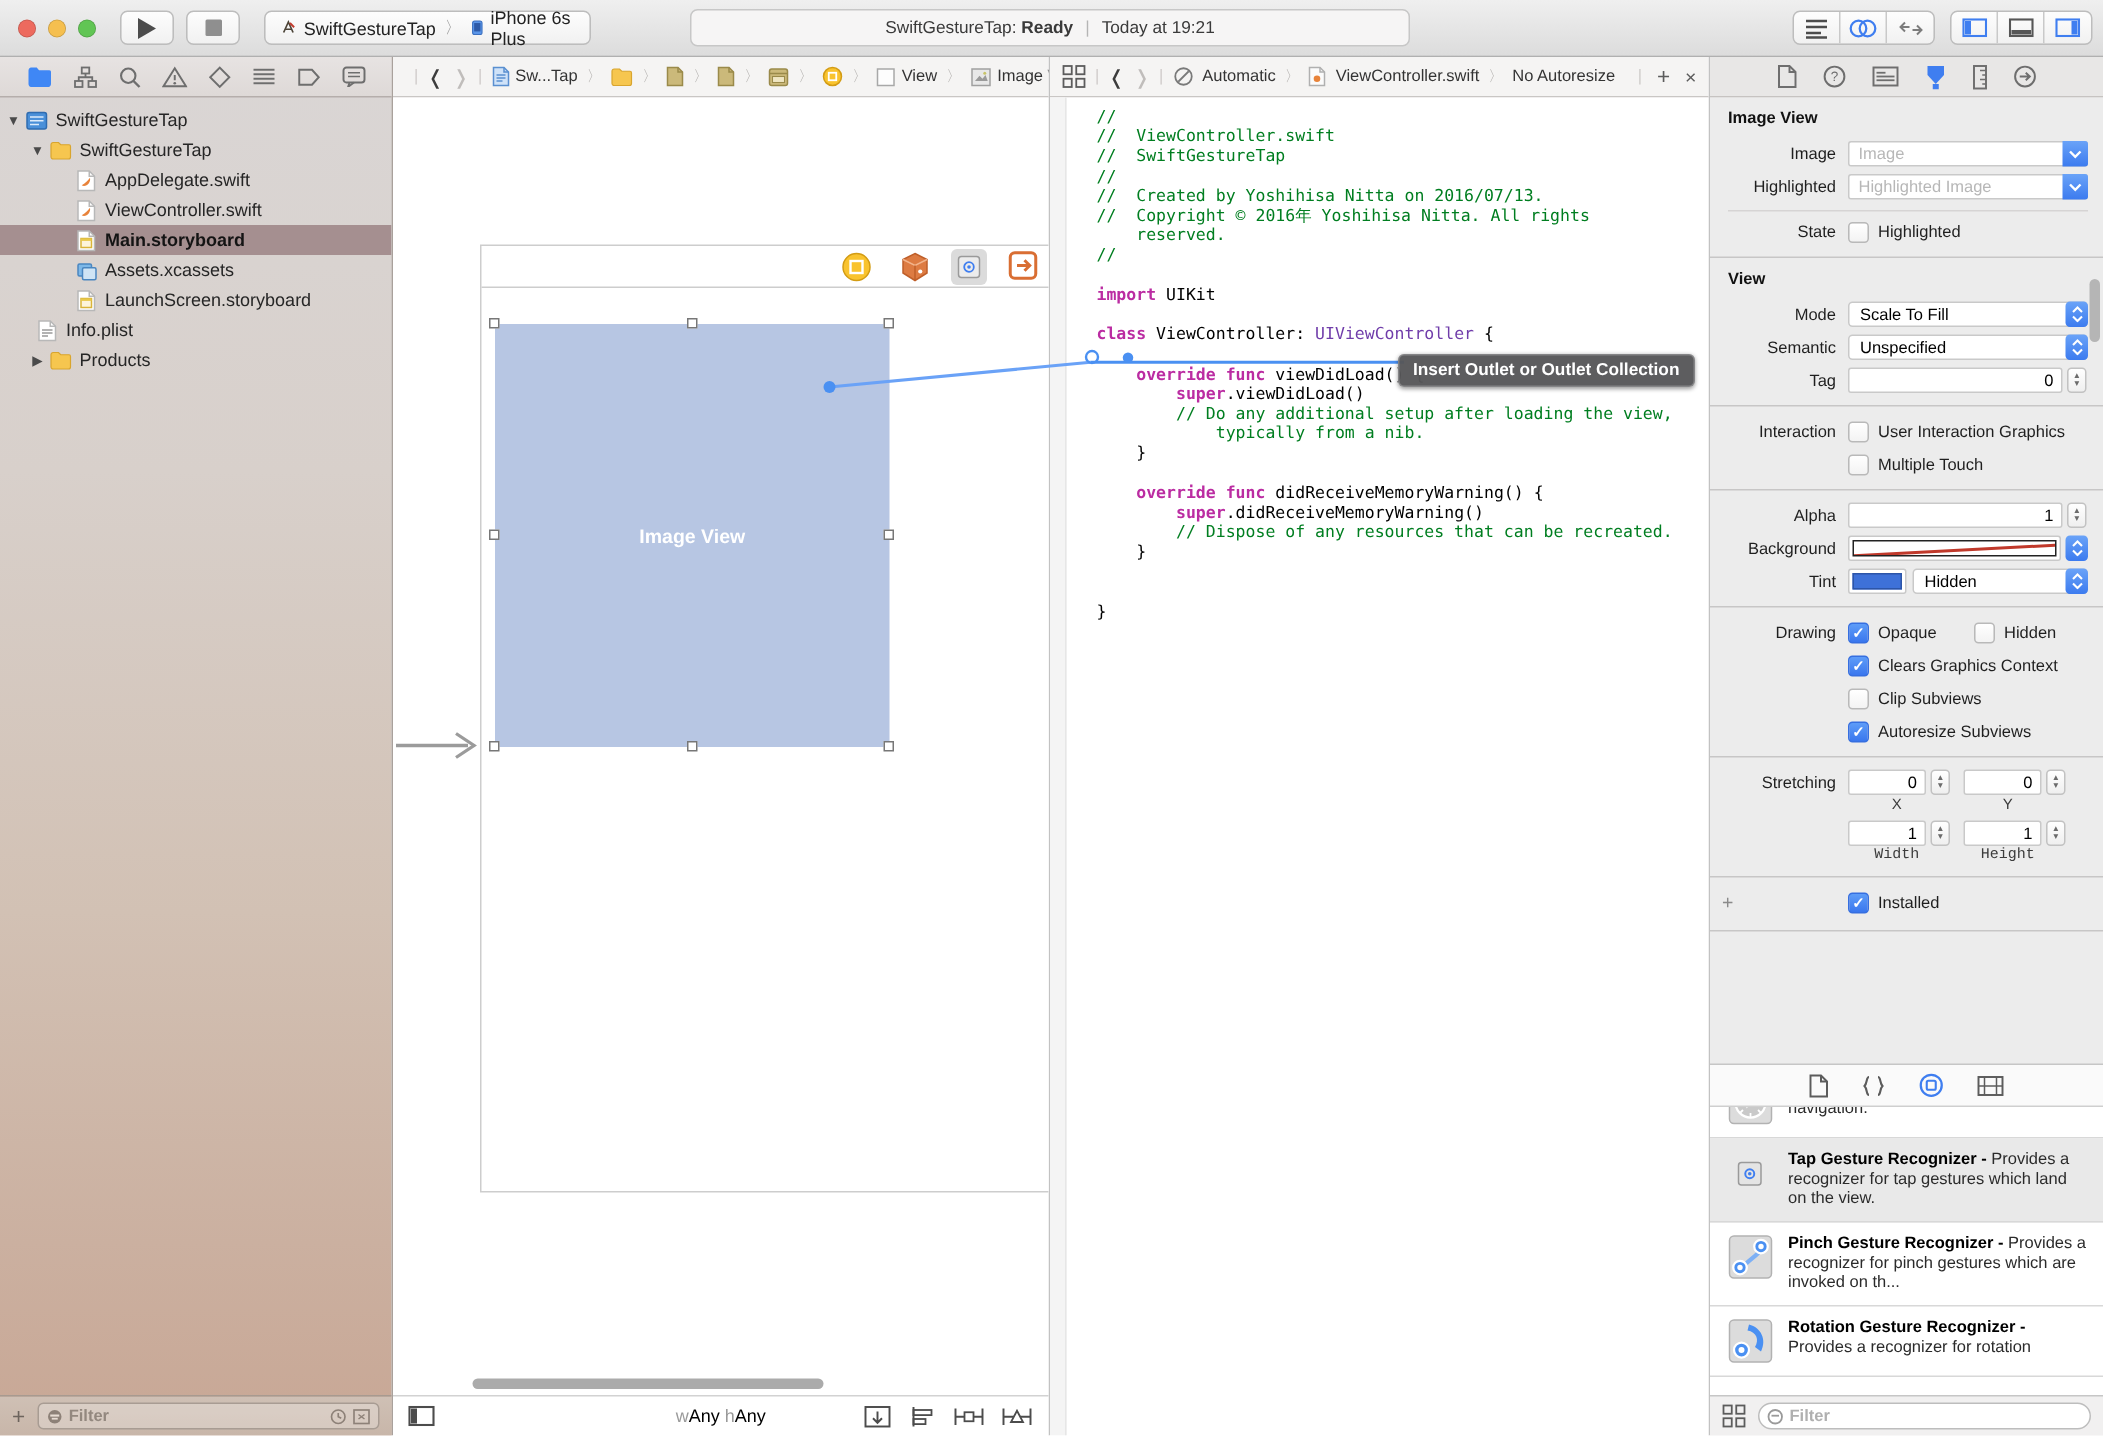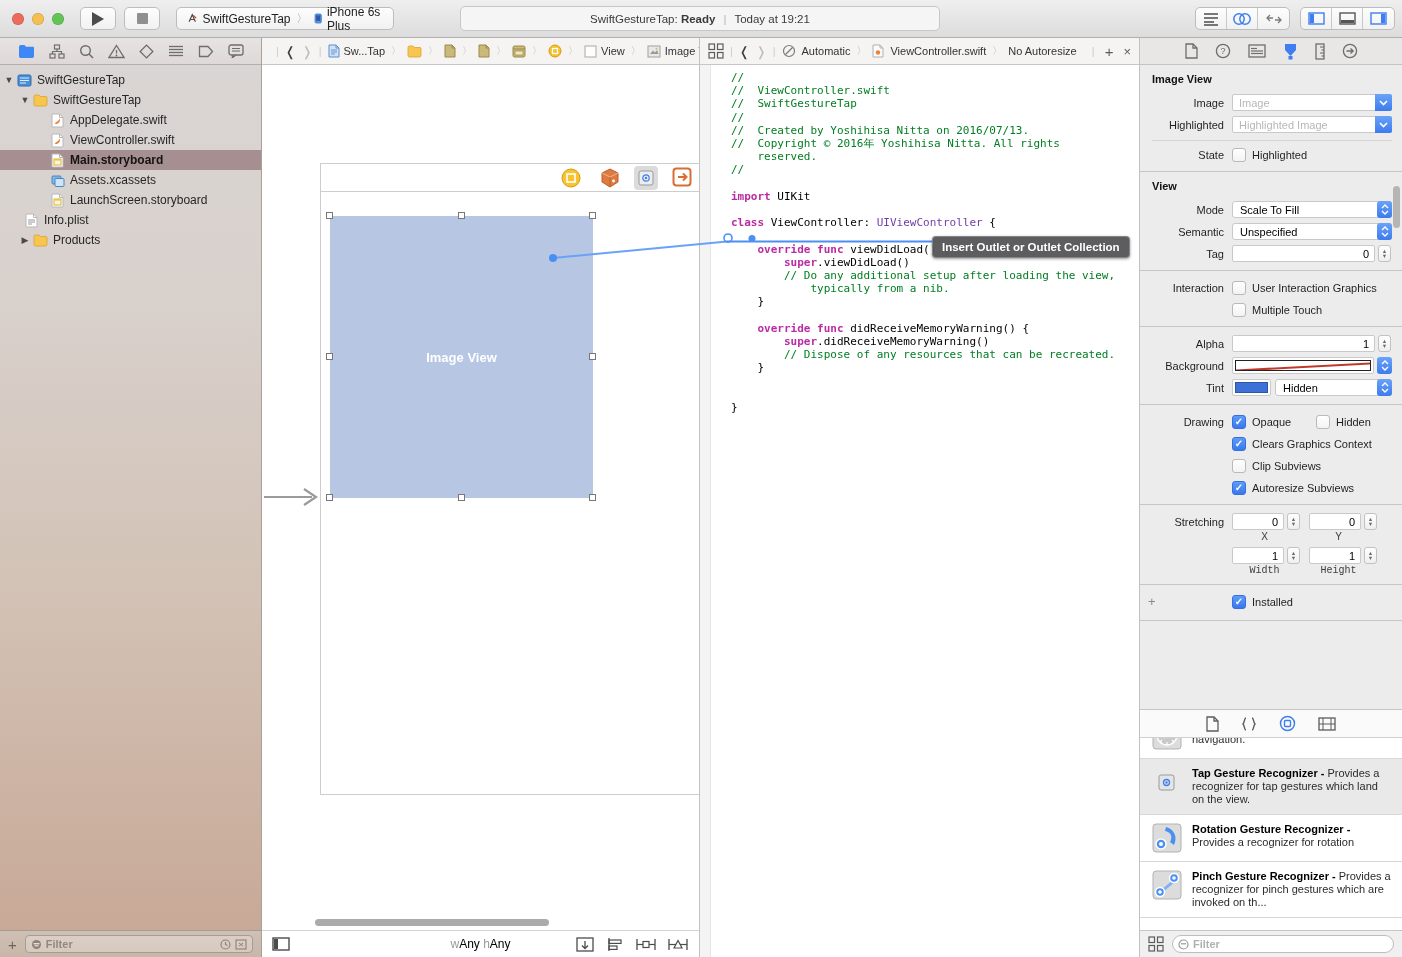--- a/index.html
+++ b/index.html
@@ -857,39 +857,39 @@
             <circle cx="14.5" cy="15.5" r="3" fill="none" stroke="#3f7ef0" stroke-width="1.3"></circle>
             <circle cx="14.5" cy="15.5" r="1.2" fill="#3f7ef0"></circle>
           </svg>
         </span>
         <div class="lib-text"><b>Tap Gesture Recognizer -</b> Provides a recognizer for tap gestures which land on the view.</div>
       </div>
       <div class="lib-item">
         <span class="lib-icon">
           <svg width="30" height="30" viewBox="0 0 30 30">
             <rect x="1" y="1" width="28" height="28" rx="3" fill="#dcdcdc" stroke="#b2b2b2"></rect>
-            <path d="M14 4 C22 6 26 14 22 22 L18 19 C21 14 19 9 13 8 Z" fill="#4a90f2"></path>
-            <circle cx="9" cy="21" r="5" fill="#4a90f2" stroke="#fff" stroke-width="1.5"></circle>
-            <circle cx="9" cy="21" r="2" fill="#fff"></circle>
-          </svg>
-        </span>
-        <div class="lib-text"><b>Rotation Gesture Recognizer -</b> Provides a recognizer for rotation</div>
-      </div>
-      <div class="lib-item">
-        <span class="lib-icon">
-          <svg width="30" height="30" viewBox="0 0 30 30">
-            <rect x="1" y="1" width="28" height="28" rx="3" fill="#dcdcdc" stroke="#b2b2b2"></rect>
             <path d="M7 23 C10 18 20 12 23 7 L25 9 C22 14 12 20 9 25 Z" fill="#7db0f5"></path>
             <circle cx="8" cy="22" r="4.5" fill="#4a90f2" stroke="#fff" stroke-width="1.5"></circle>
             <circle cx="8" cy="22" r="1.8" fill="#fff"></circle>
             <circle cx="22" cy="8" r="4.5" fill="#4a90f2" stroke="#fff" stroke-width="1.5"></circle>
             <circle cx="22" cy="8" r="1.8" fill="#fff"></circle>
           </svg>
         </span>
         <div class="lib-text"><b>Pinch Gesture Recognizer -</b> Provides a recognizer for pinch gestures which are invoked on th...</div>
+      </div>
+      <div class="lib-item">
+        <span class="lib-icon">
+          <svg width="30" height="30" viewBox="0 0 30 30">
+            <rect x="1" y="1" width="28" height="28" rx="3" fill="#dcdcdc" stroke="#b2b2b2"></rect>
+            <path d="M14 4 C22 6 26 14 22 22 L18 19 C21 14 19 9 13 8 Z" fill="#4a90f2"></path>
+            <circle cx="9" cy="21" r="5" fill="#4a90f2" stroke="#fff" stroke-width="1.5"></circle>
+            <circle cx="9" cy="21" r="2" fill="#fff"></circle>
+          </svg>
+        </span>
+        <div class="lib-text"><b>Rotation Gesture Recognizer -</b> Provides a recognizer for rotation</div>
       </div>
     </div>
   <div id="lib-scroll"></div>
   <div id="lib-filter">
     <svg width="16" height="16" viewBox="0 0 16 16">
         <g fill="none" stroke="#5c5c5c" stroke-width="1.2">
           <rect x="1" y="1" width="5.5" height="5.5"></rect>
           <rect x="9.5" y="1" width="5.5" height="5.5"></rect>
           <rect x="1" y="9.5" width="5.5" height="5.5"></rect>
           <rect x="9.5" y="9.5" width="5.5" height="5.5"></rect>

